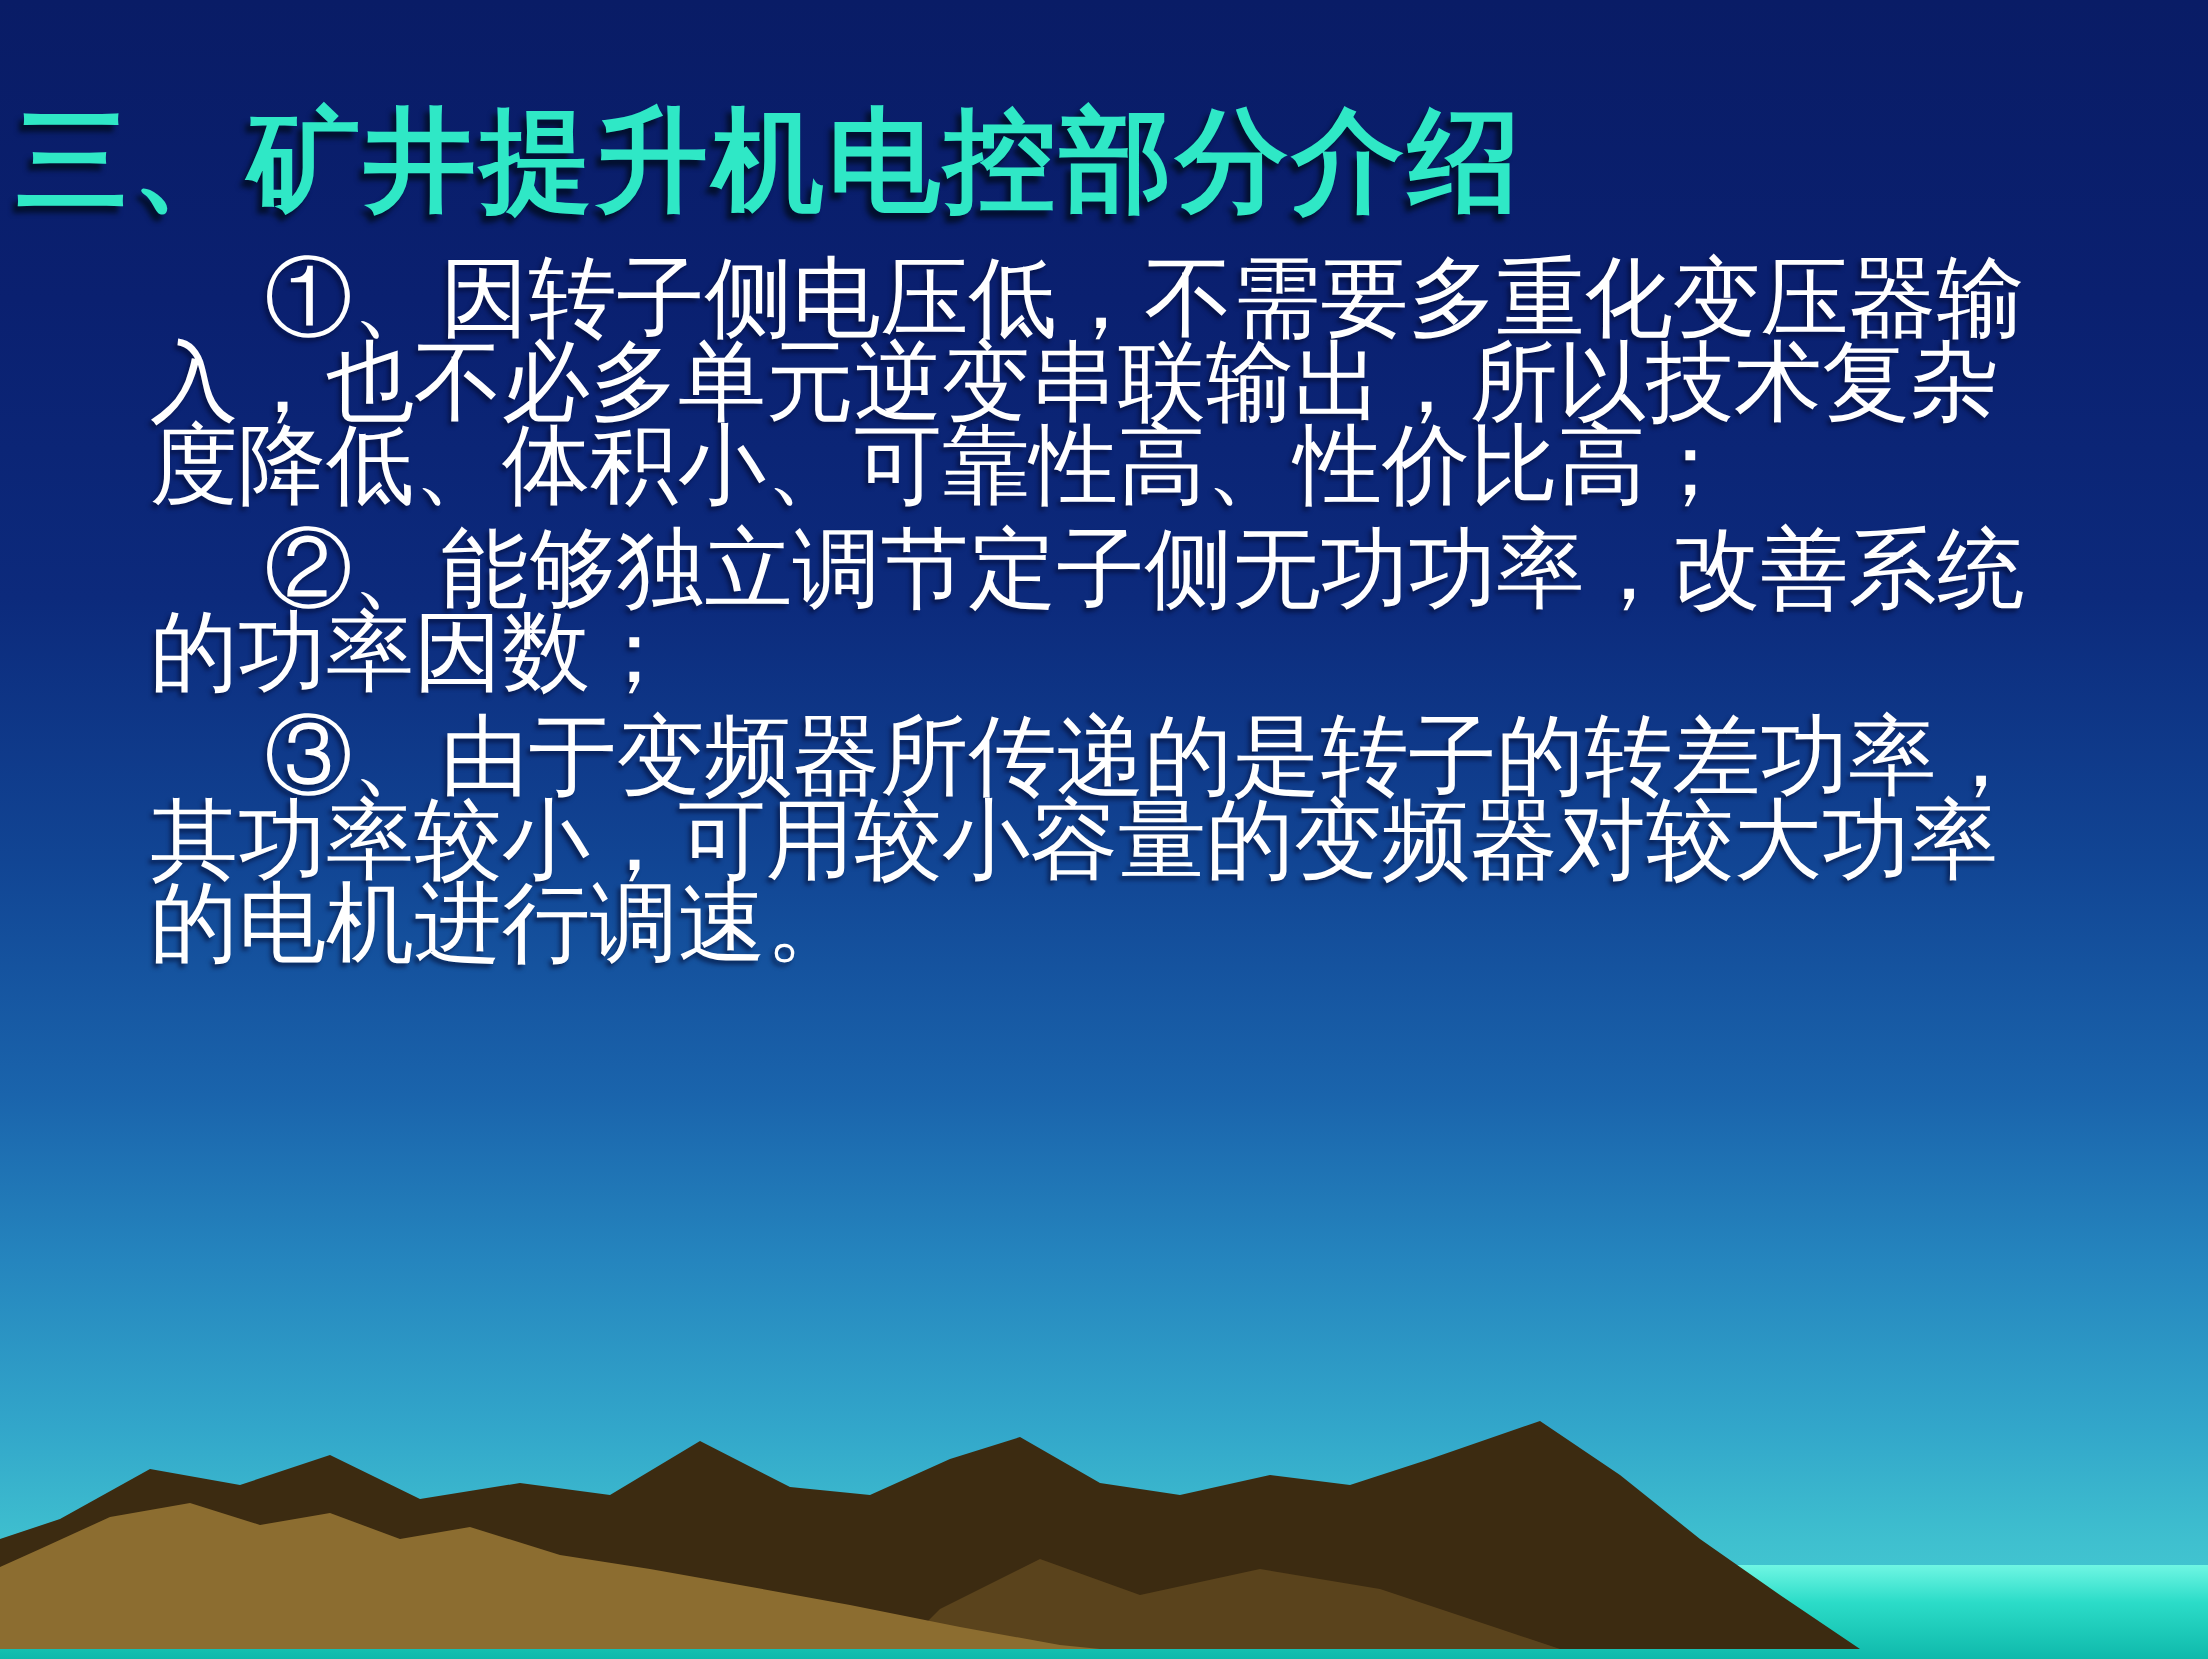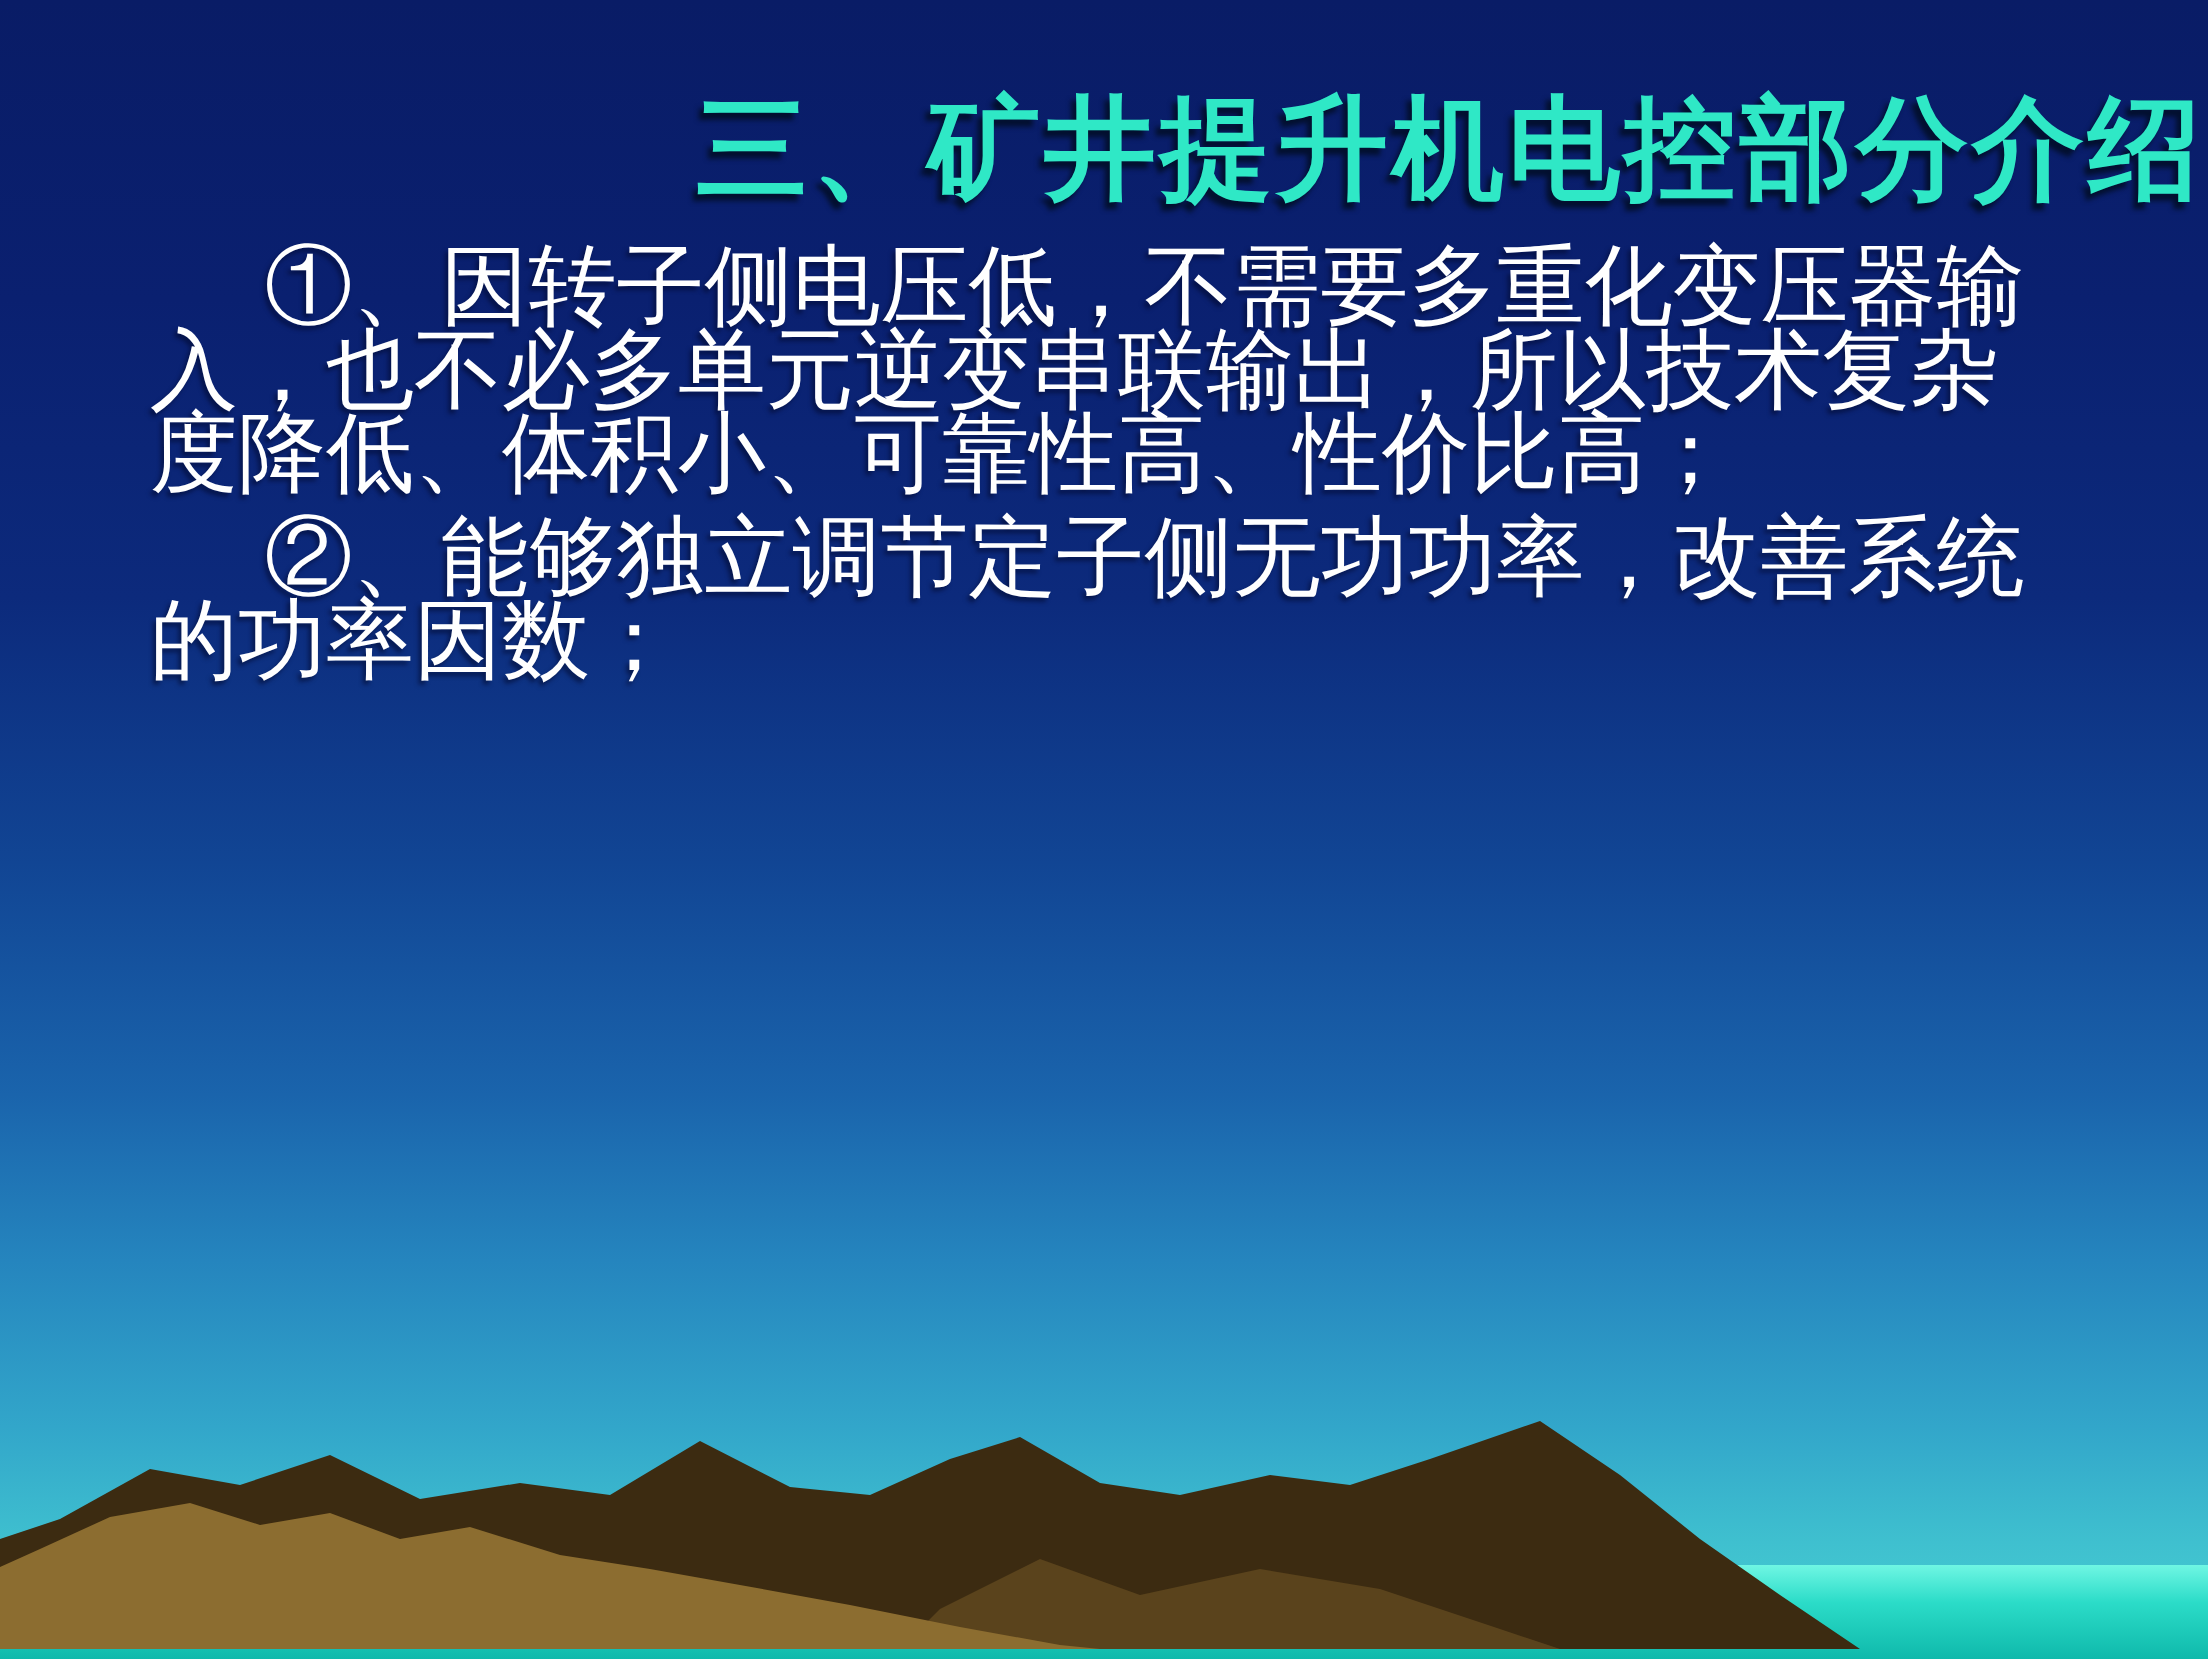--- a/index.html
+++ b/index.html
@@ -13,23 +13,23 @@
       #0A2070 18%,
       #0C2A7C 36%,
       #114594 52%,
       #1A64AC 66%,
       #2585BE 76%,
       #32A6CA 86%,
       #3FC0CF 93%,
       #48D2D2 100%);
   }
   .title{
-    margin:4px;
+    margin:16px;
     padding-top:70px;
-    text-align:right;
+    text-align:left;
     font-size:112px;
     font-weight:bold;
     letter-spacing:4px;
     color:#2FE8C6;
     text-shadow:-5px 7px 5px #03102F;
     white-space:nowrap;
   }
   .heading{
     margin:148px 0 0 95px;
     font-size:88px;
@@ -58,20 +58,21 @@
 <body>
 
 <div class="slide">
 
   <h1 class="title">三、矿井提升机电控部分介绍</h1>
 
 
   <div class="body-text">
     <p class="para">①、因转子侧电压低，不需要多重化变压器输入，也不必多单元逆变串联输出，所以技术复杂度降低、体积小、可靠性高、性价比高；</p>
     <p class="para">②、能够独立调节定子侧无功功率，改善系统的功率因数；</p>
+    <p class="para">③、由于变频器所传递的是转子的转差功率，其功率较小，可用较小容量的变频器对较大功率的电机进行调速。</p>
   </div>
 
   <svg class="scenery" viewBox="0 0 2208 260" preserveAspectRatio="none">
     <defs>
       <linearGradient id="seaGrad" x1="0" y1="0" x2="0" y2="1">
         <stop offset="0%" stop-color="#6FF6E3"></stop>
         <stop offset="40%" stop-color="#2BDCC8"></stop>
         <stop offset="100%" stop-color="#0FB9AB"></stop>
       </linearGradient>
     </defs>

